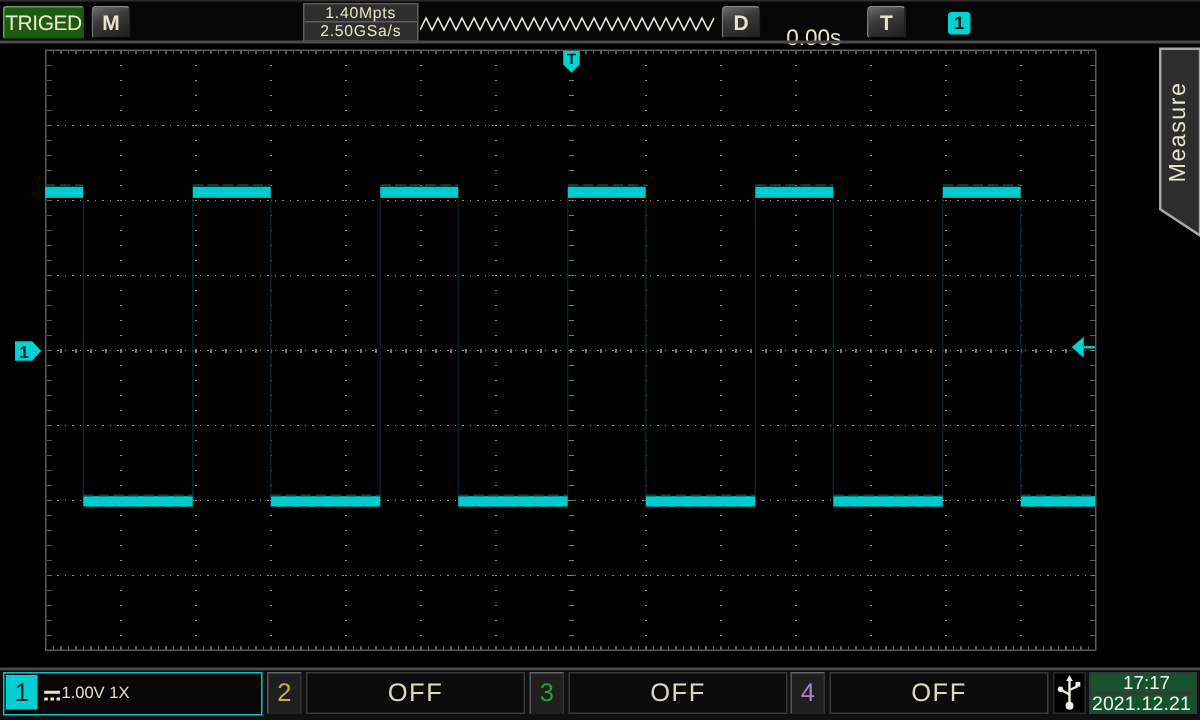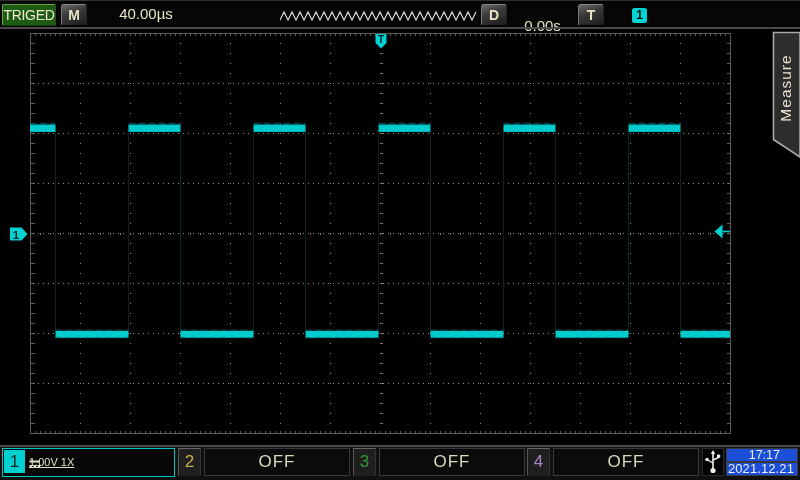--- a/index.html
+++ b/index.html
@@ -26,34 +26,34 @@
   #memobox div:first-child { border-bottom:1px solid #5c5c5c; }
   #trigbadge { left:632px; top:7px; width:15px; height:15px; background:#00d2d4; border-radius:2.5px;
      color:#041414; font-size:12px; font-weight:bold; text-align:center; line-height:15px; }
   #trigtxt { left:656px; top:5.5px; color:#00ced2; font-size:13.5px; letter-spacing:0.2px; white-space:nowrap; }
   
   #botsep { position:absolute; left:0; top:445px; width:800px; height:2px; background:#4a4a4a; z-index:3; }
   #botbar { position:absolute; left:0; top:447px; width:800px; height:33px; background:#101010; z-index:3; }
   #ch1box { left:2px; top:1px; width:173px; height:29px; border:1.5px solid #00c6c8; background:#070707; }
   #ch1badge { left:1px; top:1px; width:21px; height:23px; background:#00d0d2; color:#062020;
      font-size:17px; text-align:center; line-height:23px; }
-  #ch1txt { left:26px; top:6.5px; color:#e3dfc2; font-size:11px; letter-spacing:0;text-decoration:underline; }
+  #ch1txt { left:38px; top:6.5px; color:#e3dfc2; font-size:11px; letter-spacing:0; }
   .chbadge { top:1px; width:23px; height:28px; background:#1f1f1f; border:1px solid; border-color:#666 #333 #222 #555;
      font-size:17px; text-align:center; line-height:26px; }
   .offbox { top:1px; height:28px; background:#0b0b0b; border:1px solid #393939; color:#dcd8bc;
      font-size:17px; text-align:center; line-height:26px; letter-spacing:1px; }
   #ch2badge { left:178px; color:#c8b052; }
   #off2 { left:204px; width:146px; }
   #ch3badge { left:353px; color:#2f9b33; }
   #off3 { left:379px; width:146px; }
   #ch4badge { left:527px; color:#a884c6; }
   #off4 { left:553px; width:146px; }
   #usbbox { left:702px; top:1px; width:22px; height:28px; background:#000; border:1px solid #2a2a2a; }
   #timebox { left:726px; top:1px; width:72px; height:28px; }
-  #timebox .row { position:absolute; left:0; width:72px; height:14px; background:#1d4ed8; border:1px solid #393939;
+  #timebox .row { position:absolute; left:0; width:72px; height:14px; background:#14532d; border:1px solid #393939;
       color:#efefef; font-size:12px; text-align:right; line-height:12px; padding-right:2px; }
   #timebox #trow1 { top:0; padding-right:17px; font-size:12.5px; } #timebox #trow2 { top:14px; font-size:13px; letter-spacing:0.1px; padding-right:3px; }
   
   #measure { position:absolute; left:773px; top:32px; width:27px; height:122px; z-index:2; }
   #mlabel { position:absolute; left:-47px; top:43px; width:120px; height:26px; transform:rotate(-90deg);
      color:#e6e2d0; font-size:15.5px; text-align:center; line-height:26px; letter-spacing:1px; }
 </style>
 </head>
 <body>
 <div id="screen">
@@ -602,21 +602,24 @@
     <text x="381" y="42.5" fill="#062020" font-size="10" font-weight="bold" text-anchor="middle" font-family="Liberation Sans">T</text>
     <polygon points="10,227.5 21.5,227.5 27.5,234 21.5,240.5 10,240.5" fill="#00d2d4"></polygon>
     <text x="16" y="238.5" fill="#062020" font-size="11.5" font-weight="bold" text-anchor="middle" font-family="Liberation Sans">1</text>
     <polygon points="714.5,231.5 722.5,224.5 722.5,238.5" fill="#00d2d4"></polygon>
     <line x1="722.5" y1="231.5" x2="730" y2="231.5" stroke="#00d2d4" stroke-width="1.5"></line>
   </svg>
 
   <div id="topbar">
     <div class="abs" id="triged">TRIGED</div>
     <div class="abs topbtn" id="mbtn">M</div>
-    <div class="abs" id="tbase">40.00µs</div>
+    <div class="abs" id="memobox">
+        <div>1.40Mpts</div>
+        <div>2.50GSa/s</div>
+      </div>
     <svg class="abs" style="left:280px;top:0" width="198" height="27" viewBox="0 0 198 27">
       <path id="zig" fill="none" stroke="#e8e6da" stroke-width="1.1" d="M0 19 L4 11 L8 19 L12 11 L16 19 L20 11 L24 19 L28 11 L32 19 L36 11 L40 19 L44 11 L48 19 L52 11 L56 19 L60 11 L64 19 L68 11 L72 19 L76 11 L80 19 L84 11 L88 19 L92 11 L96 19 L100 11 L104 19 L108 11 L112 19 L116 11 L120 19 L124 11 L128 19 L132 11 L136 19 L140 11 L144 19 L148 11 L152 19 L156 11 L160 19 L164 11 L168 19 L172 11 L176 19 L180 11 L184 19 L188 11 L192 19 L196 11"></path>
     </svg>
     <div class="abs topbtn" id="dbtn">D</div>
     <div class="abs" id="dval">0.00s</div>
     <div class="abs topbtn" id="tbtn">T</div>
     <div class="abs" id="trigbadge">1</div>
   </div>
   <div id="topsep"></div>
 

